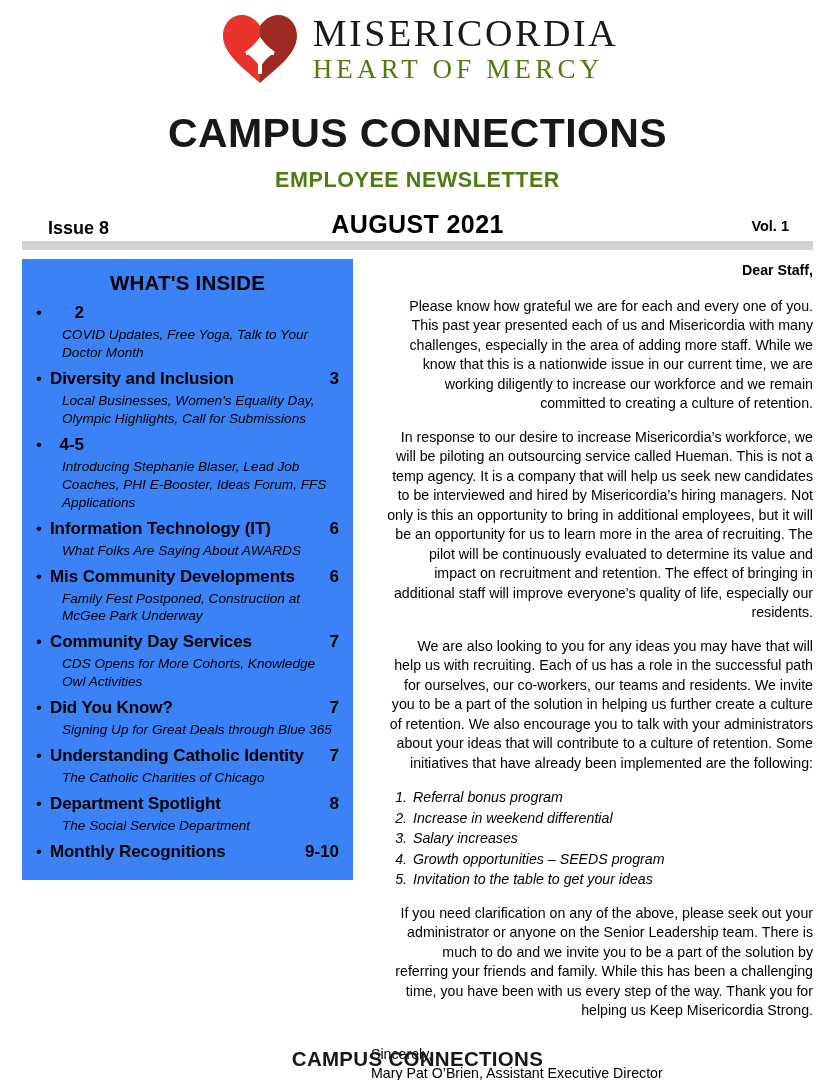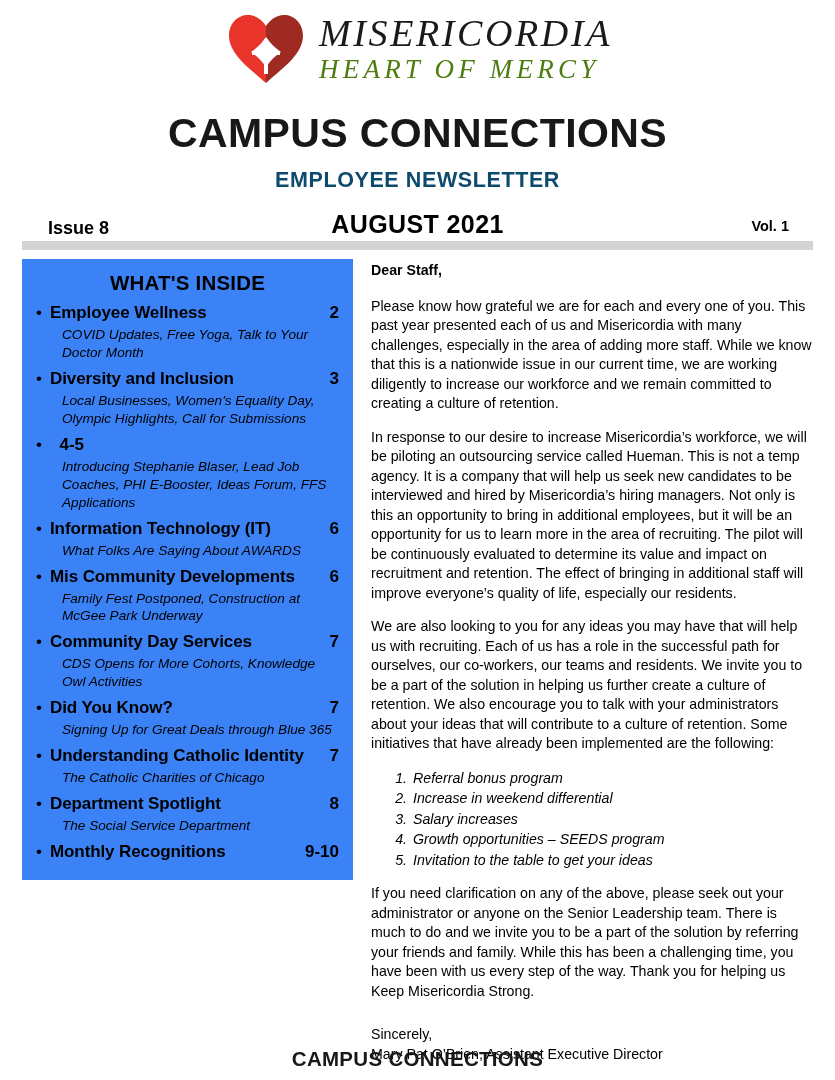--- a/index.html
+++ b/index.html
@@ -19,21 +19,20 @@
   .masthead {
     padding-top: 11px;
     display: flex;
     justify-content: center;
     align-items: center;
   }
   .logo-wrap {
     display: flex;
     align-items: center;
     gap: 10px;
-    font-style: italic;
   }
   .heart-logo { width: 86px; height: 74px; display: block; }
   .logo-text { line-height: 1; }
   .logo-line1 {
     font-family: "Liberation Serif", serif;
     font-size: 38px;
     letter-spacing: 2.6px;
     color: #1a1a1a;
     font-weight: 400;
   }
@@ -54,21 +53,21 @@
     letter-spacing: 0.4px;
     margin-top: 25px;
     color: #16181a;
   }
   .sub-title {
     text-align: center;
     font-size: 21.5px;
     font-weight: bold;
     letter-spacing: 0.6px;
     margin-top: 11px;
-    color: #0c4a6e;
+    color: #4d7c0f;
   }
 
   
   .issue-bar {
     position: relative;
     margin-top: 21px;
     height: 36px;
     padding: 0 22px;
   }
   .issue-left {
@@ -150,24 +149,24 @@
   }
 
   
   .letter {
     flex: 1 1 auto;
     padding-left: 18px;
     padding-right: 0;
     padding-top: 2px;
   }
   .letter p {
-    margin: 0 0 14px 0;
+    margin: 0 0 14px 16px;
     font-size: 14.2px;
     line-height: 1.375;
-    text-align: left;
+    text-align: right;
   }
   .letter .salutation {
     font-weight: bold;
     margin-bottom: 16px;
   }
   .letter ol {
     margin: 0 0 14px 0;
     padding-left: 40px;
     font-size: 14.2px;
     line-height: 1.44;
@@ -223,21 +222,20 @@
 </div>
 
 <div class="content">
 
   <aside class="sidebar">
     <div class="sidebar-title">WHAT'S INSIDE</div>
     <div id="toc-list">
         <div class="toc-item">
           <div class="toc-head">
             <span class="toc-bullet">•</span>
-            <span class="toc-label">Employee Wellness</span>
             <span class="toc-page">2</span>
           </div>
           <div class="toc-desc">COVID Updates, Free Yoga, Talk to Your Doctor Month</div>
         </div>
         <div class="toc-item">
           <div class="toc-head">
             <span class="toc-bullet">•</span>
             <span class="toc-label">Diversity and Inclusion</span>
             <span class="toc-page">3</span>
           </div>

